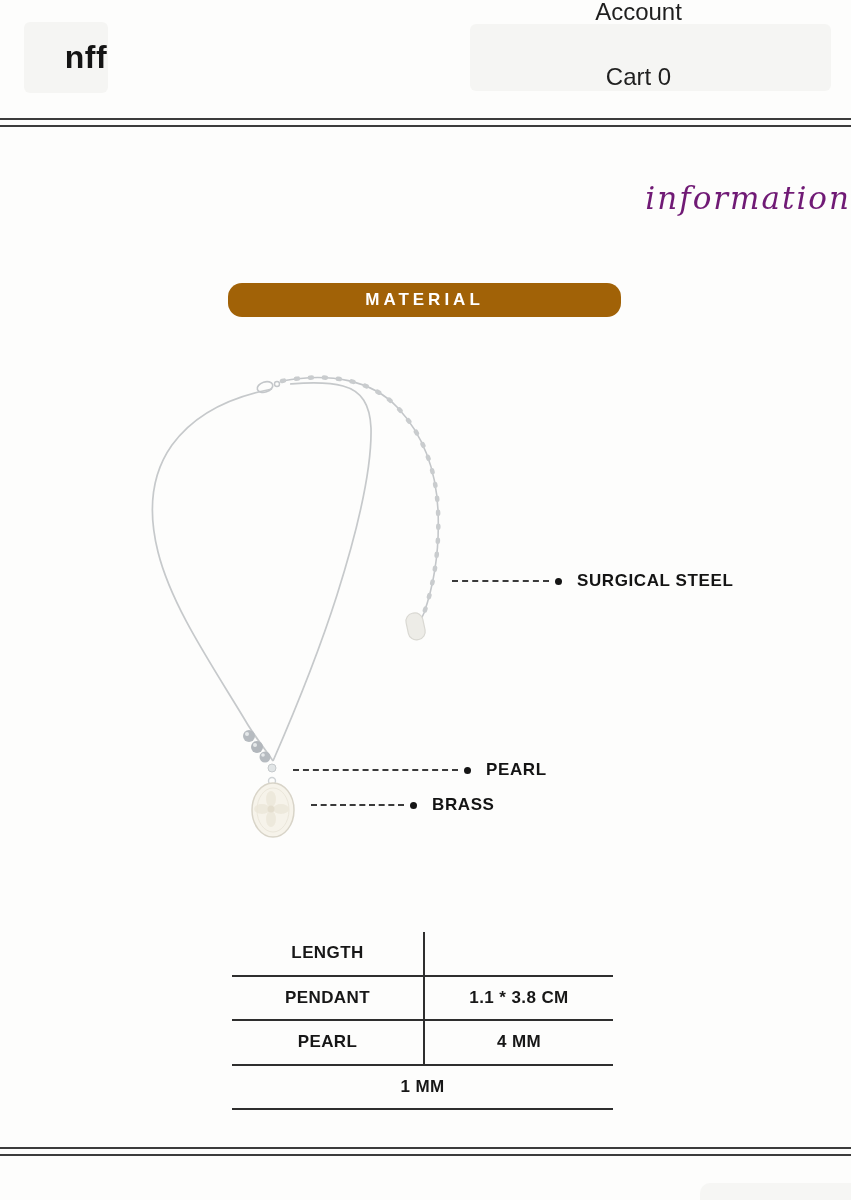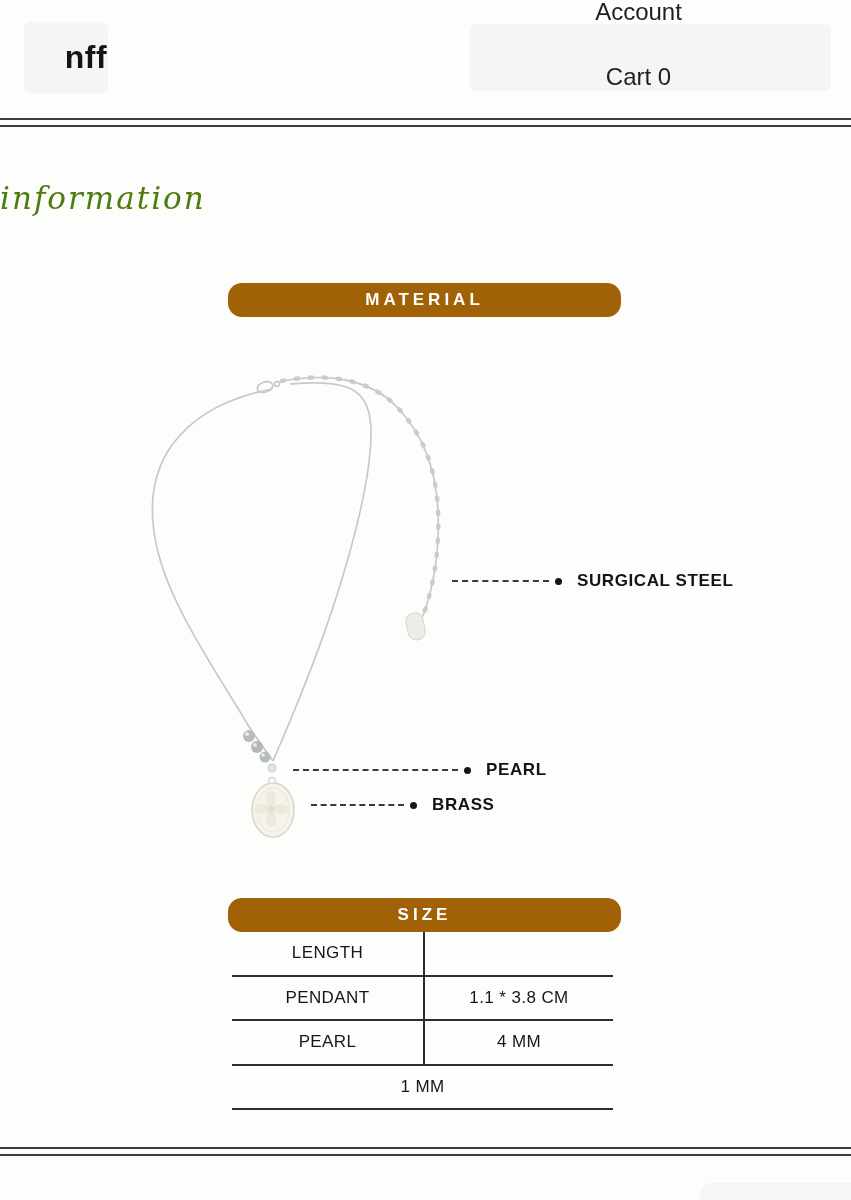--- a/index.html
+++ b/index.html
@@ -26,23 +26,23 @@
   .nav-item { font-size:24px; color:#1f1f1f; cursor:pointer; white-space:nowrap; }
   
   .double-rule {
     position:absolute; left:0; width:851px; height:9px;
     border-top:2.5px solid #3c3c3c; border-bottom:2.5px solid #3c3c3c;
   }
   .rule-top { top:118px; }
   .rule-bottom { top:1147px; }
   
   .script-heading {
-    position:absolute; left:0; top:180px; width:851px; text-align:left;
+    position:absolute; left:0; top:180px; width:851px; text-align:right;
     font-family:"DejaVu Serif", serif; font-style:italic;
-    font-size:31px; color:#4d7c0f; letter-spacing:2px;
+    font-size:31px; color:#701a75; letter-spacing:2px;
   }
   .pill {
     position:absolute; left:228px; width:393px; height:34px;
     background:#a16207; border-radius:14px;
     display:flex; align-items:center; justify-content:center;
   }
   .pill-material { top:283px; }
   .pill-size { top:898px; }
   .pill span {
     color:#ffffff; font-size:17px; font-weight:600; letter-spacing:4px;
@@ -67,21 +67,21 @@
   .co-brass { left:311px; top:795px; } .co-brass .dash { width:93px; }
   
   .size-table {
     position:absolute; left:232px; top:932px; width:381px;
   }
   .size-row {
     display:flex; height:44.5px; border-bottom:2px solid #2e2e2e;
   }
   .size-cell {
     display:flex; align-items:center; justify-content:center;
-    font-size:17px; font-weight:400; color:#171717; letter-spacing:.4px;
+    font-size:17px; font-weight:700; color:#171717; letter-spacing:.4px;
   }
   .size-cell.name { width:193px; border-right:2px solid #2e2e2e; }
   .size-cell.value { flex:1; }
   
   .footer-box {
     position:absolute; left:700px; top:1183px; width:151px; height:17px;
     background:#f6f6f4; border-radius:10px 0 0 0;
   }
 </style>
 </head>
@@ -153,23 +153,20 @@
     <div class="dash"></div>
     <div class="dot"></div>
     <div class="lbl">PEARL</div>
   </div>
   <div class="callout co-brass">
     <div class="dash"></div>
     <div class="dot"></div>
     <div class="lbl">BRASS</div>
   </div>
 
-  <div class="pill pill-size">
-    <span>SIZE</span>
-  </div>
 
   <div class="size-table">
     <div class="size-row">
       <div class="size-cell name">LENGTH</div>
     </div>
     <div class="size-row">
       <div class="size-cell name">PENDANT</div>
       <div class="size-cell value">1.1 * 3.8 CM</div>
     </div>
     <div class="size-row">

